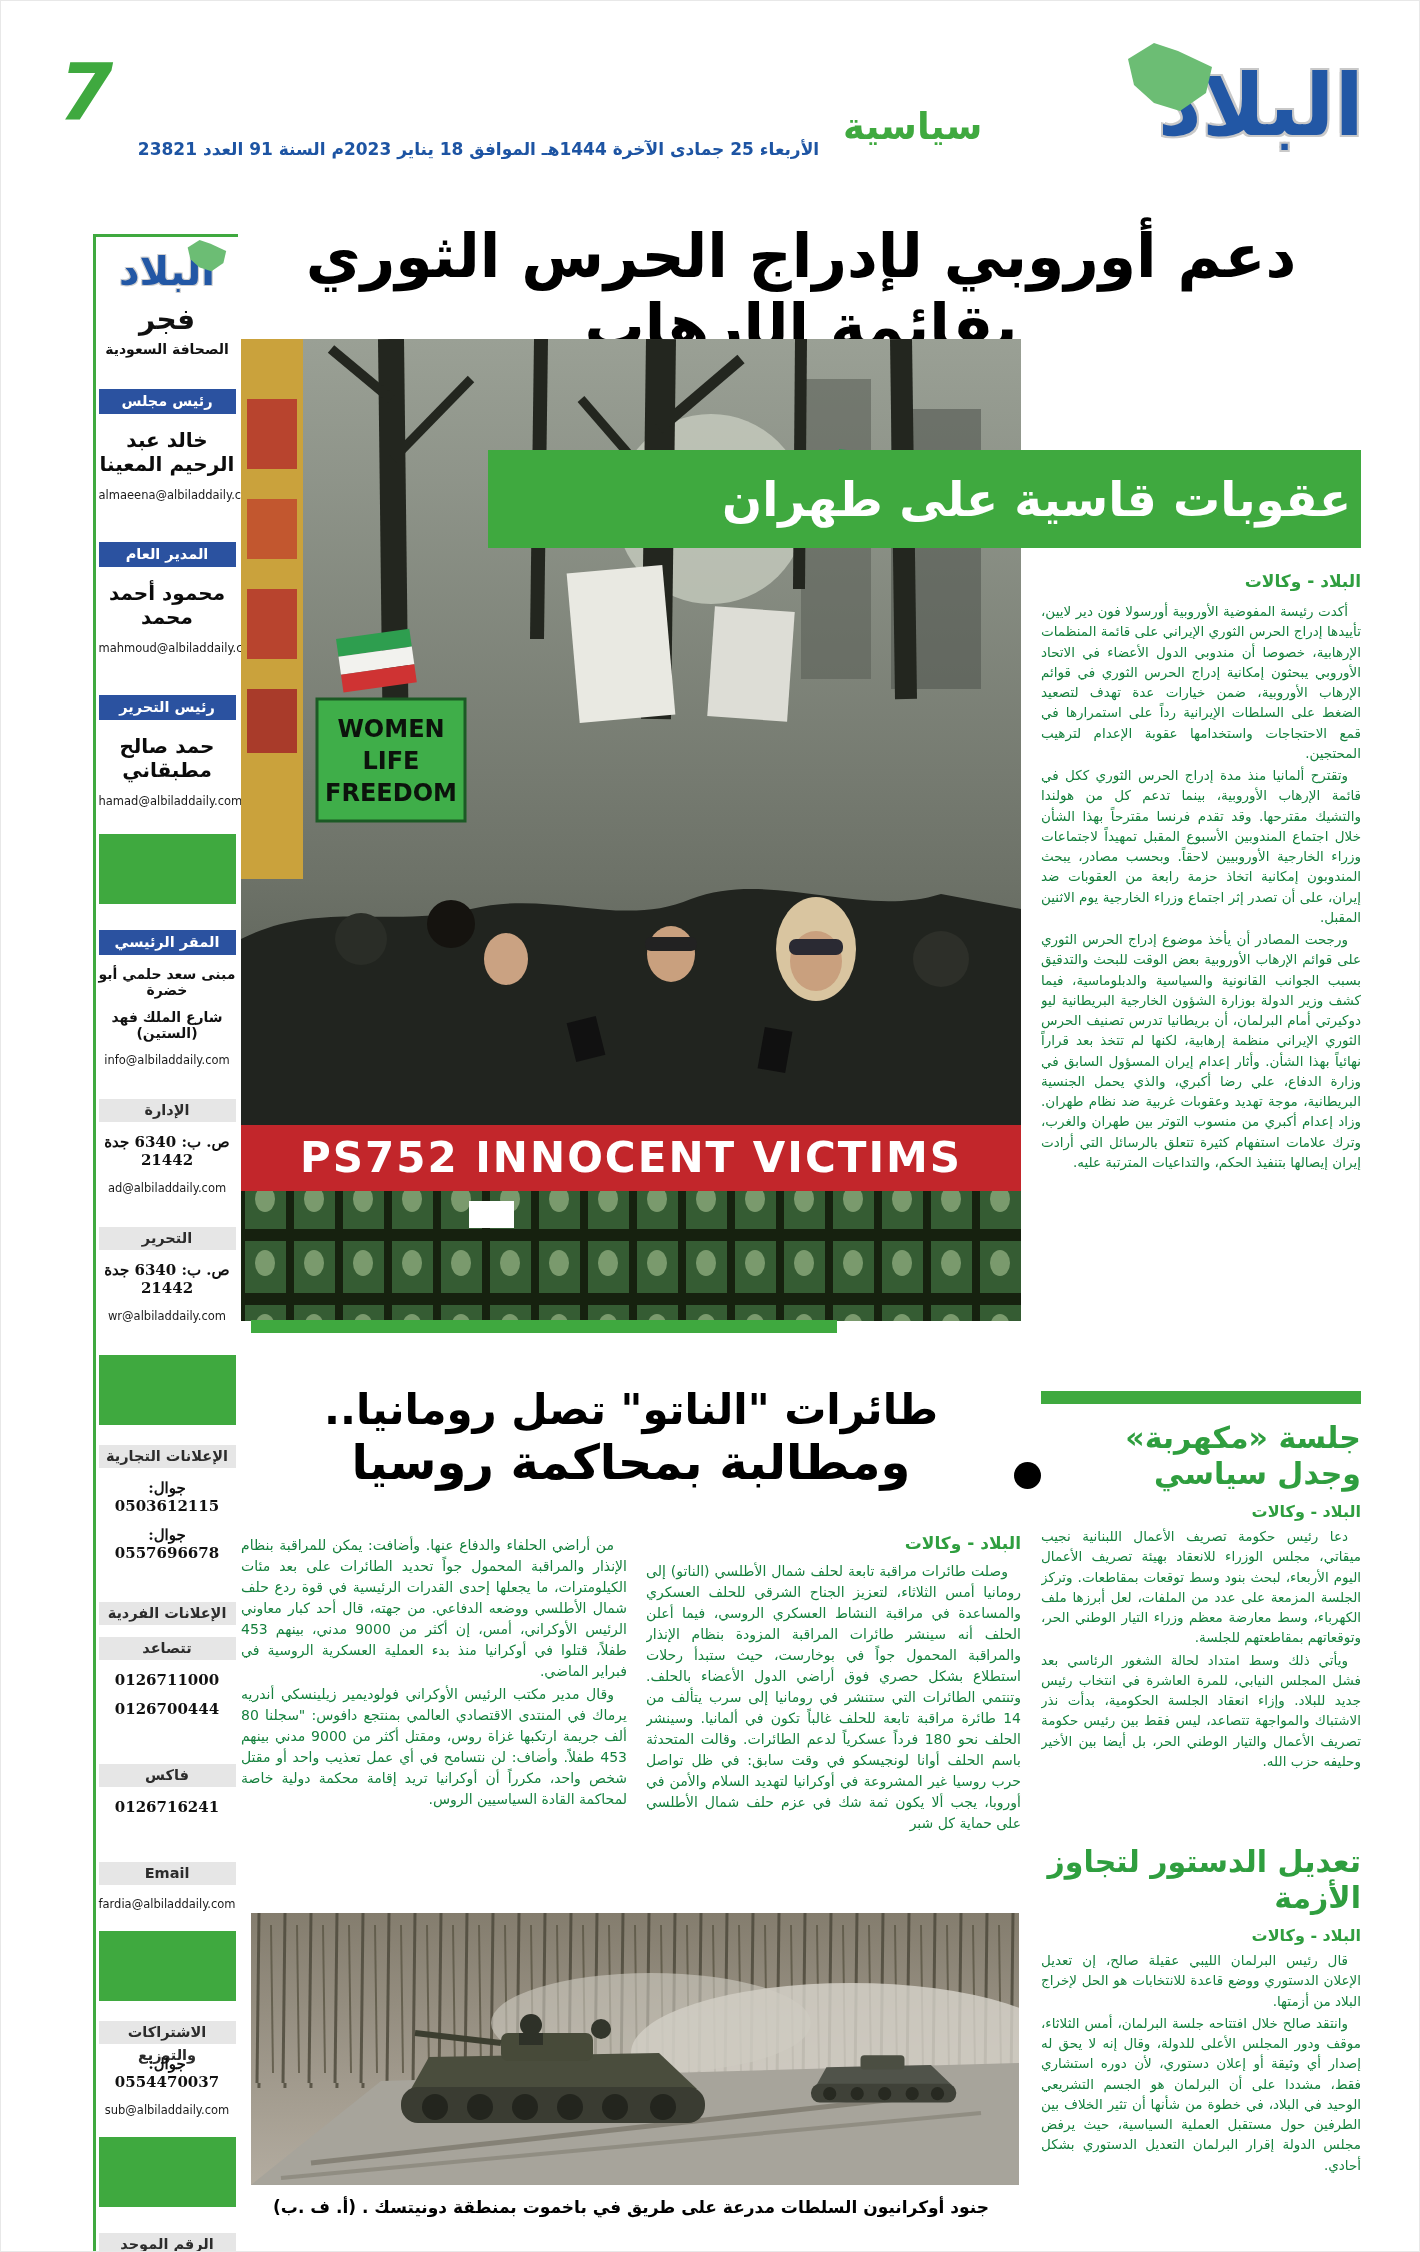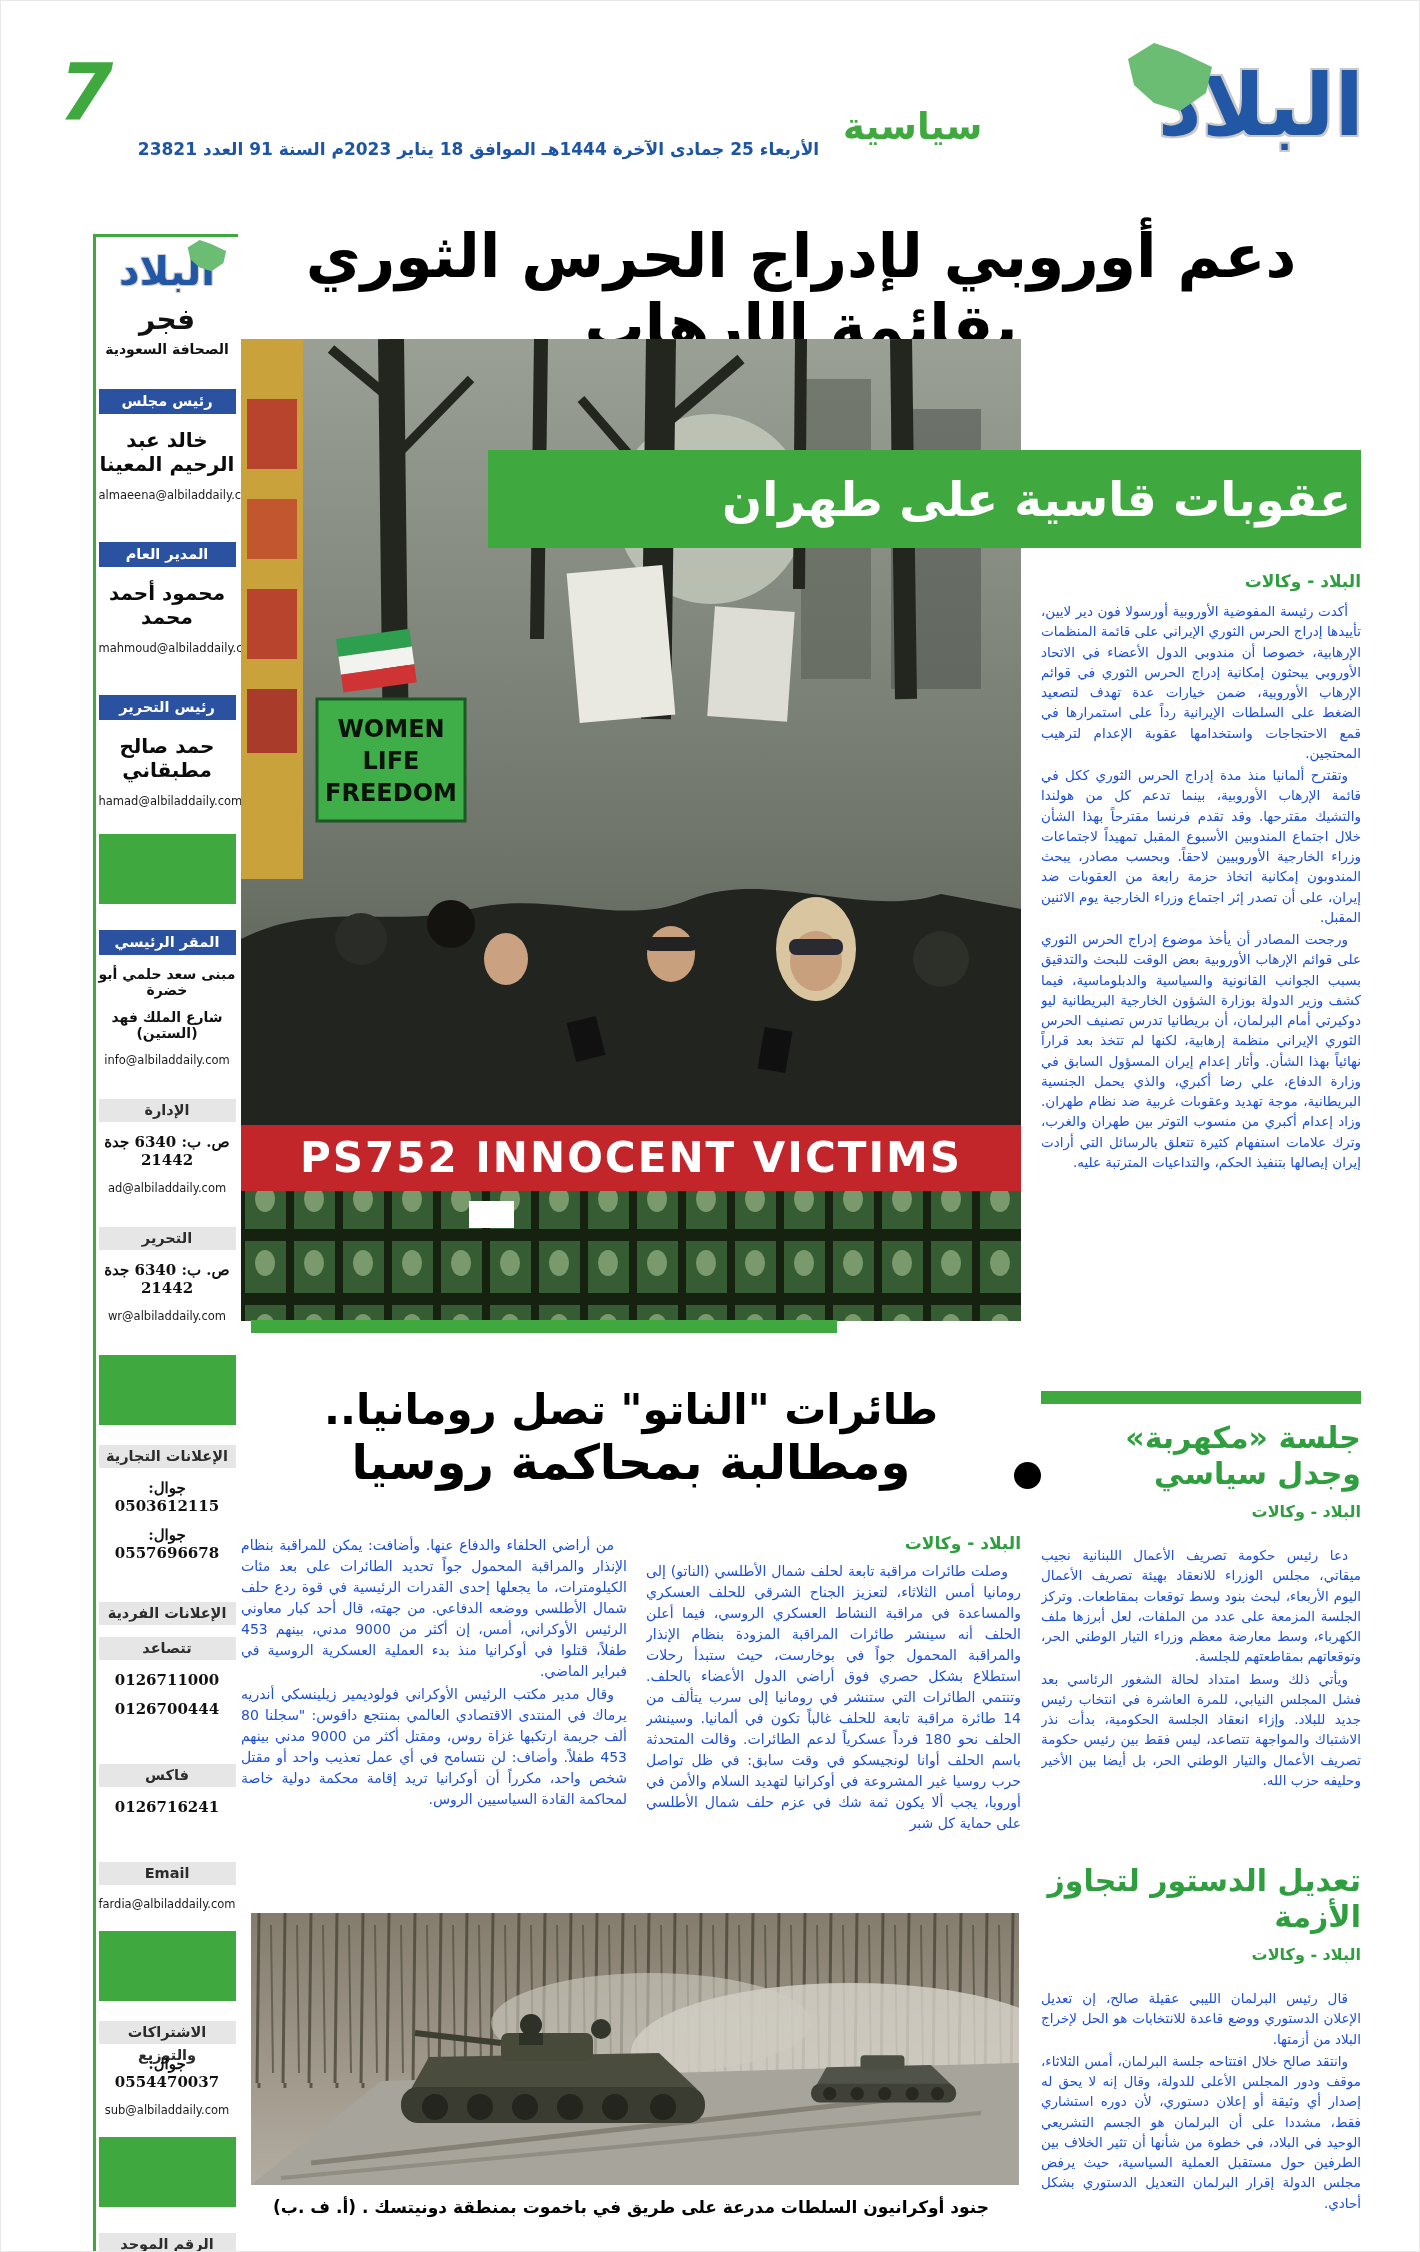--- a/index.html
+++ b/index.html
@@ -39,41 +39,41 @@
   .photo1{left:240px;top:338px;width:780px;height:982px;background:#ec4899;overflow:hidden;}
   .photo1 svg{display:block;width:100%;height:100%;}
   .green-band{left:487px;top:449px;width:873px;height:98px;background:#3fa93f;display:flex;align-items:center;z-index:4;}
   .green-band span{font-size:47px;font-weight:bold;color:#fff;white-space:nowrap;padding:0 10px;margin-left:auto;}
   .photo1-caption{position:absolute;left:65px;bottom:12px;width:485px;text-align:center;font-size:18.5px;font-weight:bold;
       color:#fff;line-height:1.8;text-shadow:-1.5px -1.5px 0 #000,1.5px -1.5px 0 #000,-1.5px 1.5px 0 #000,1.5px 1.5px 0 #000,0 0 6px #000;}
   .white-dash{position:absolute;left:228px;top:862px;width:45px;height:27px;background:#fff;}
   .photo1-bottombar{left:250px;top:1319px;width:586px;height:13px;background:#3fa93f;}
   .byline{font-size:17px;font-weight:bold;color:#2f9e3f;}
   .byline-main{left:1040px;top:570px;width:320px;text-align:right;}
-  .body-text{font-size:13.5px;line-height:1.5;text-align:justify;color:#1d4ed8;}
+  .body-text{font-size:13.5px;line-height:1.5;text-align:justify;color:#15803d;}
   .body-main{left:1040px;top:600px;width:320px;height:748px;overflow:hidden;}
   .body-text p{margin:0 0 2px 0;text-indent:13px;}
 
   
   .headline2{left:240px;top:1364px;width:780px;text-align:center;font-weight:bold;color:#000;line-height:1.18;}
   .headline2 .l1{font-size:42px;display:block;}
   .headline2 .l2{font-size:48px;display:block;}
   .byline2{left:645px;top:1532px;width:375px;text-align:right;}
   .col-right{left:645px;top:1560px;width:375px;height:348px;overflow:hidden;font-size:14px;}
   .col-left{left:240px;top:1534px;width:386px;height:376px;overflow:hidden;font-size:14px;}
   .photo2{left:250px;top:1912px;width:768px;height:272px;overflow:hidden;}
   .photo2 svg{display:block;width:100%;height:100%;}
   .photo2-caption{left:240px;top:2196px;width:780px;text-align:center;font-size:17px;font-weight:bold;color:#000;}
 
   
   .briefs{left:1040px;top:1390px;width:320px;display:flex;flex-direction:column;}
   .brief-bar{height:13px;background:#3fa93f;}
   .brief-h{font-size:30px;font-weight:bold;color:#2f9e3f;text-align:right;margin:16px 0 0 0;line-height:1.2;}
   .brief-byline{margin-top:10px;font-size:16px;}
-  .brief-body{margin-top:24px;}
+  .brief-body{margin-top:5px;}
   .brief-body-1{height:302px;overflow:hidden;}
   .brief-body-2{height:286px;overflow:hidden;}
   .end-dot{left:1013px;top:1461px;width:27px;height:27px;border-radius:50%;background:#000;}
 </style>
 </head>
 <body>
 
 <div class="page">
 
   <div class="abs page-num">7</div>

